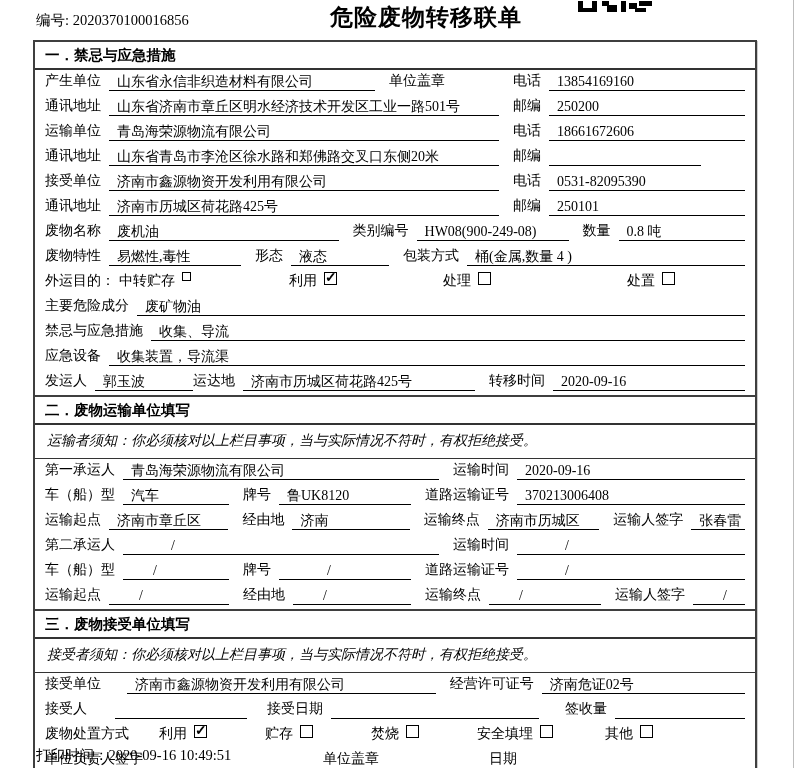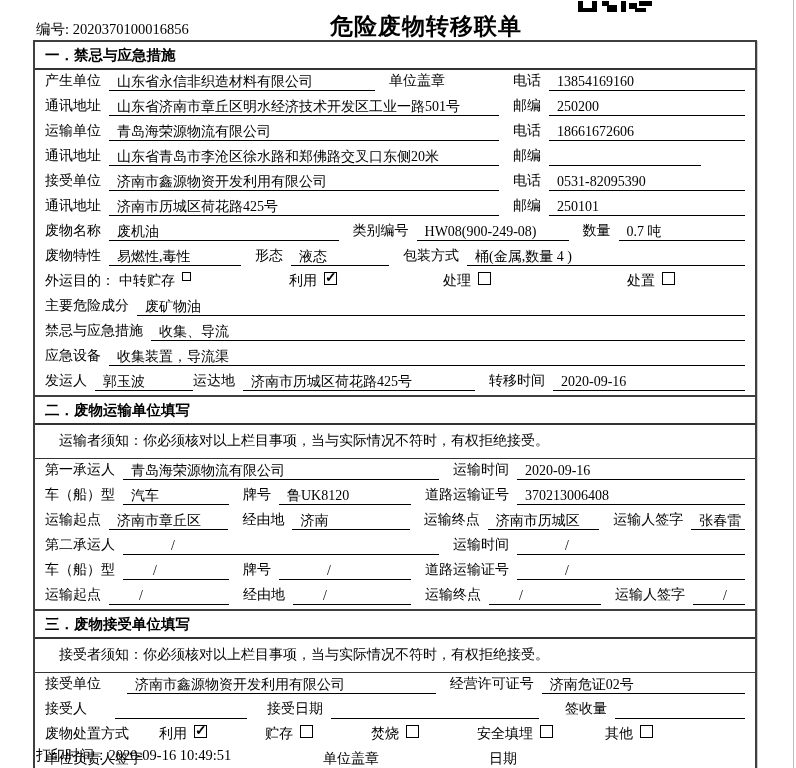--- a/index.html
+++ b/index.html
@@ -3,29 +3,29 @@
 <meta charset="utf-8">
 <style>
   html,body{margin:0;padding:0;}
   body{
     width:796px;height:768px;background:#ffffff;position:relative;overflow:hidden;
     font-family:"Liberation Serif","DejaVu Serif",serif;
     font-size:14px;color:#000;
   }
   .edge-line{position:absolute;right:2px;top:0;width:1px;height:768px;background:#bdbdbd;}
   .qr{position:absolute;left:578px;top:0;width:74px;height:11px;}
-  .doc-header{position:relative;height:49px;margin-top:9px;}
+  .doc-header{position:relative;height:49px;}
   .doc-no{position:absolute;left:36px;top:11px;font-size:14.5px;}
   .doc-title{position:absolute;left:330px;top:2px;font-size:23px;font-weight:bold;letter-spacing:1px;}
   .form{position:absolute;left:33px;top:40px;width:724px;}
   .sec{border:2px solid #3f3f3f;border-bottom:none;box-sizing:border-box;background:#fff;}
   .sec:last-of-type{border-bottom:2px solid #3f3f3f;}
   .form{border-bottom:2px solid #3f3f3f;box-shadow:1px 1px 0 rgba(0,0,0,.2);}
   .sec-title{font-weight:bold;font-size:14.5px;padding:4px 10px 3px;border-bottom:2px solid #333;}
-  .notice{padding:7px 24px 8px;border-bottom:1.5px solid #333;}
+  .notice{padding:7px 12px 8px;border-bottom:1.5px solid #333;font-style:italic;}
   .row{display:flex;align-items:flex-end;height:25px;padding:0 10px 4px 10px;box-sizing:border-box;}
   .lbl{flex:none;white-space:nowrap;padding-bottom:1px;}
   .plain{flex:none;white-space:nowrap;padding-bottom:1px;}
   .val{border-bottom:1px solid #000;white-space:nowrap;overflow:hidden;min-height:17px;line-height:17px;
        padding:0 4px 0 8px;box-sizing:border-box;margin-top:24px;}
   .ml{margin-left:14px;}
   .mr{margin-right:8px;}
   .grow{flex:1 1 auto;}
   .spacer{flex:1 1 auto;}
   .sl{padding-left:48px;}
@@ -112,21 +112,21 @@
       <span class="lbl ml mr">邮编</span>
       <span class="val" style="width:196px">250101</span>
     </div>
 
     <div class="row">
       <span class="lbl mr">废物名称</span>
       <span class="val" style="flex:1.9 1 0">废机油</span>
       <span class="lbl ml mr">类别编号</span>
       <span class="val" style="width:152px">HW08(900-249-08)</span>
       <span class="lbl ml mr">数量</span>
-      <span class="val" style="flex:1 1 0">0.7 吨</span>
+      <span class="val" style="flex:1 1 0">0.8 吨</span>
     </div>
 
     <div class="row">
       <span class="lbl mr">废物特性</span>
       <span class="val" style="width:132px">易燃性,毒性</span>
       <span class="lbl ml mr">形态</span>
       <span class="val" style="width:98px">液态</span>
       <span class="lbl ml mr">包装方式</span>
       <span class="val grow">桶(金属,数量 4 )</span>
     </div>

